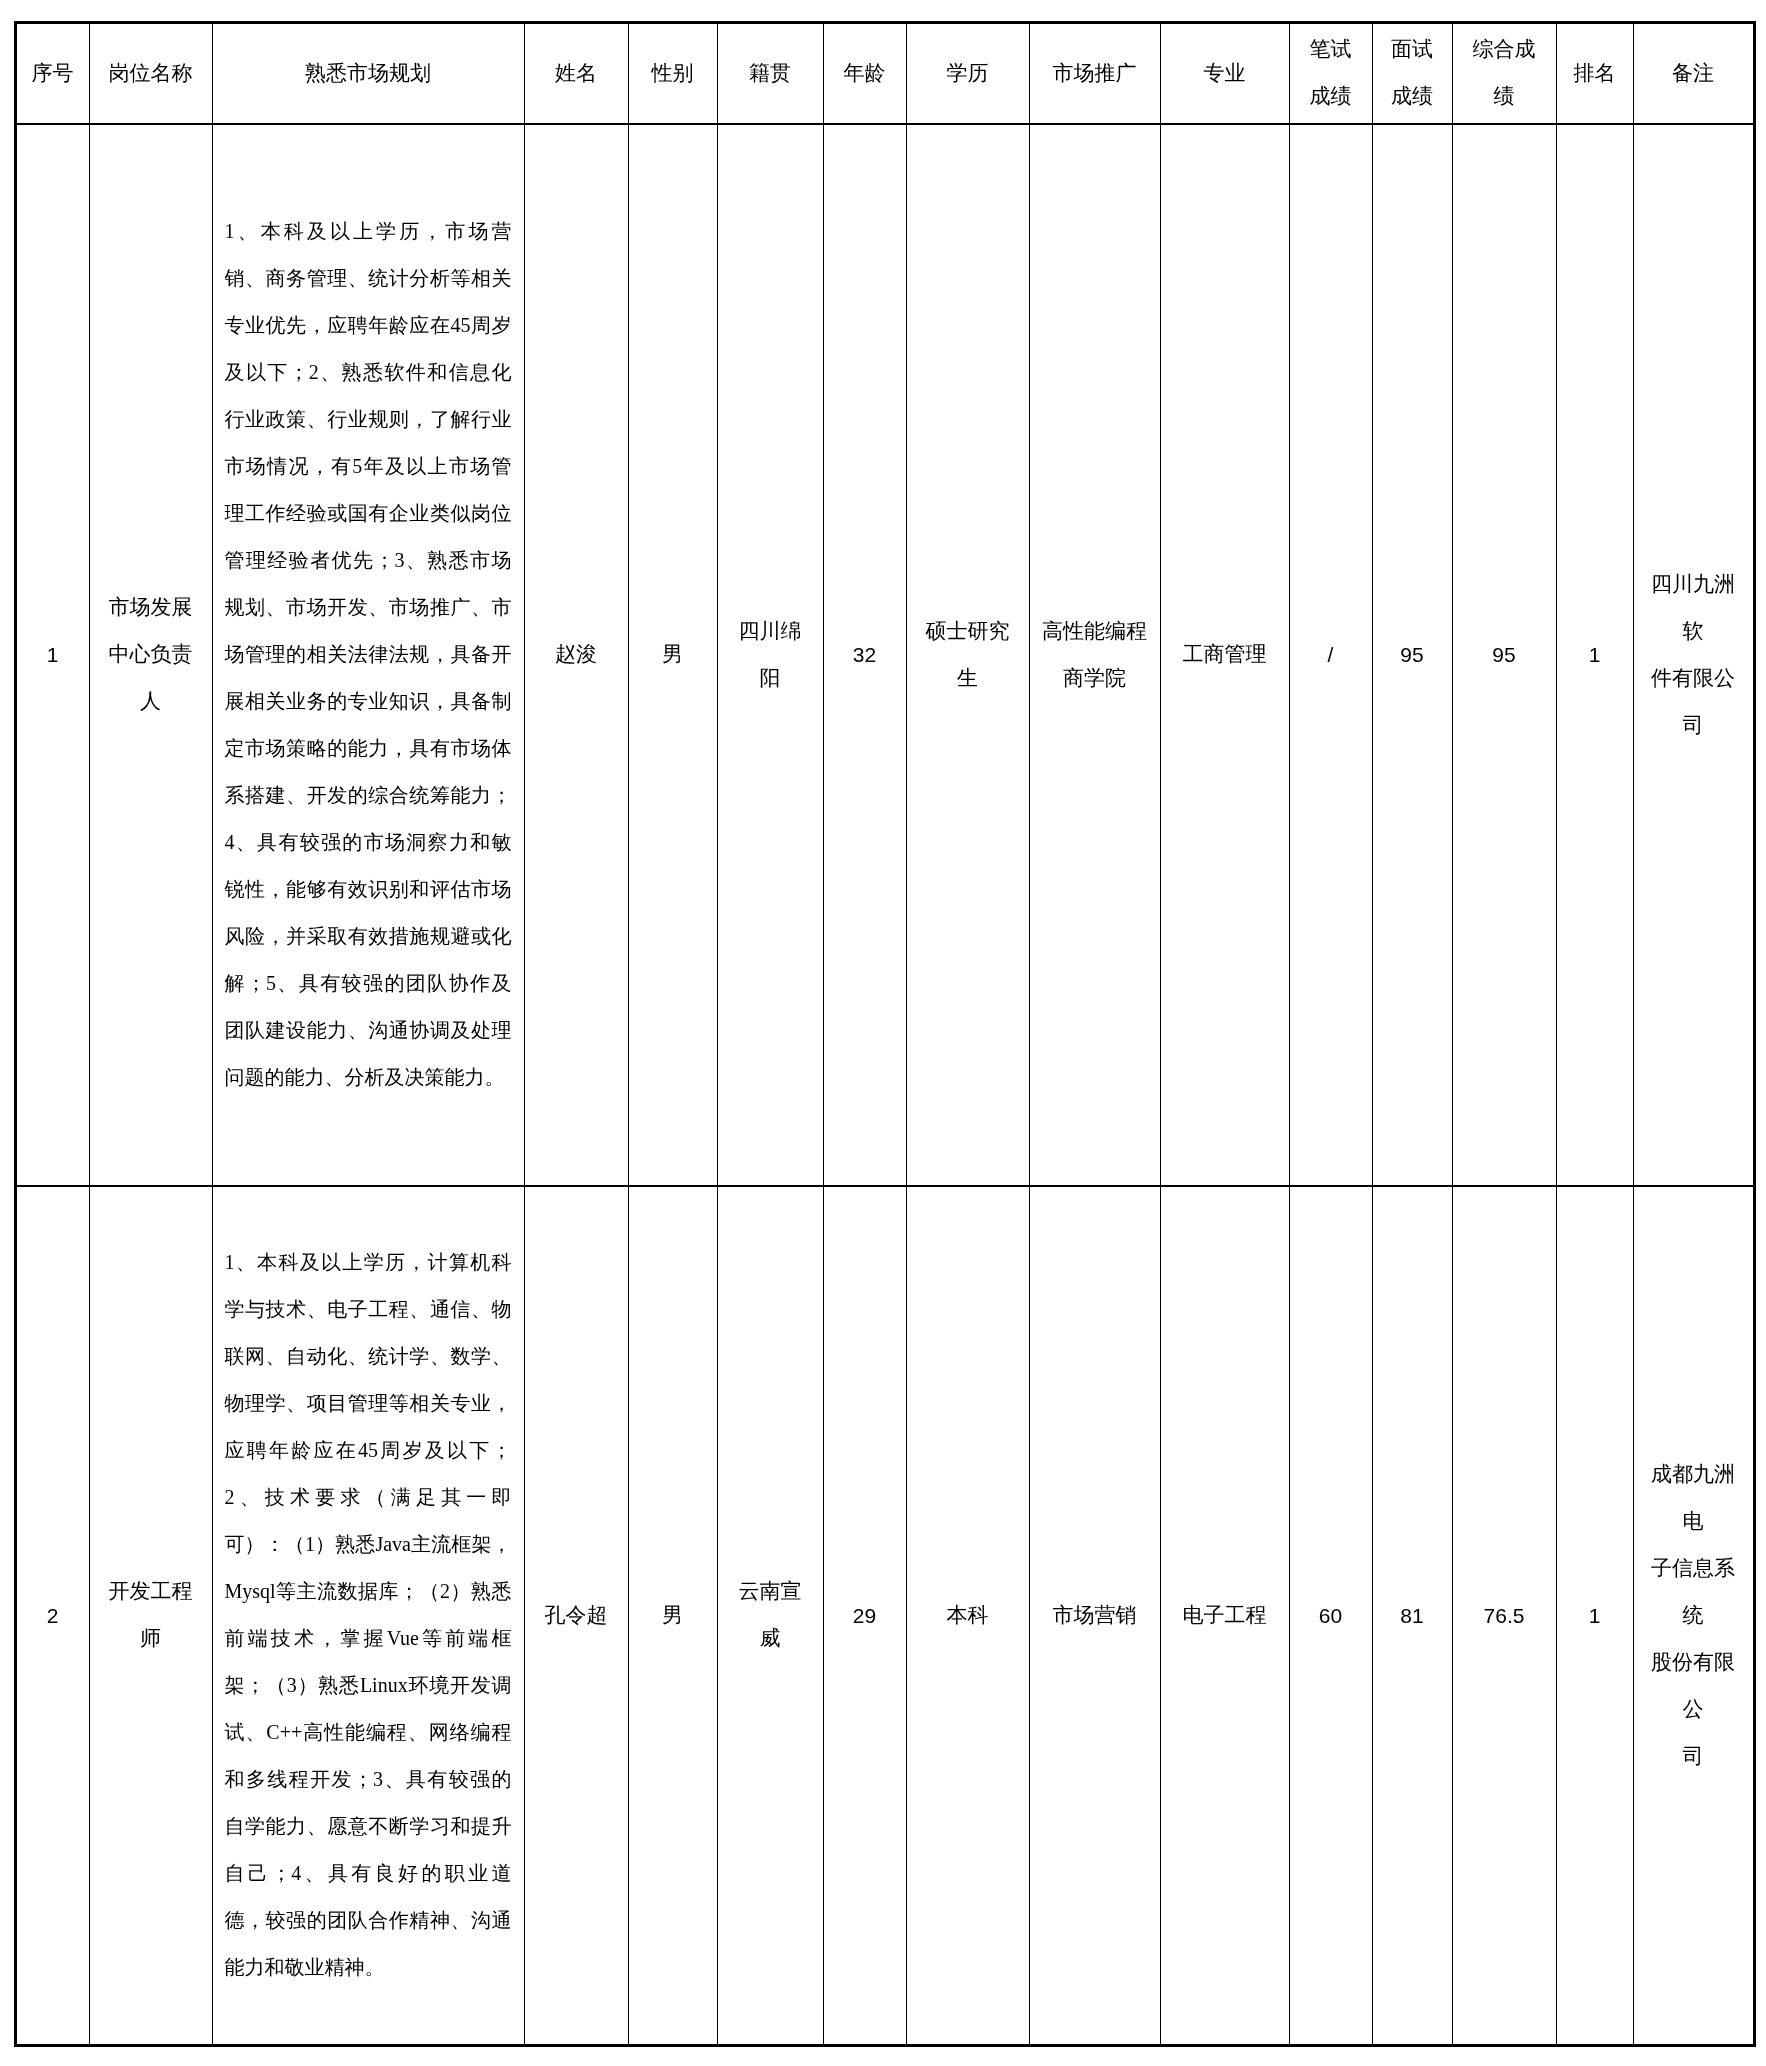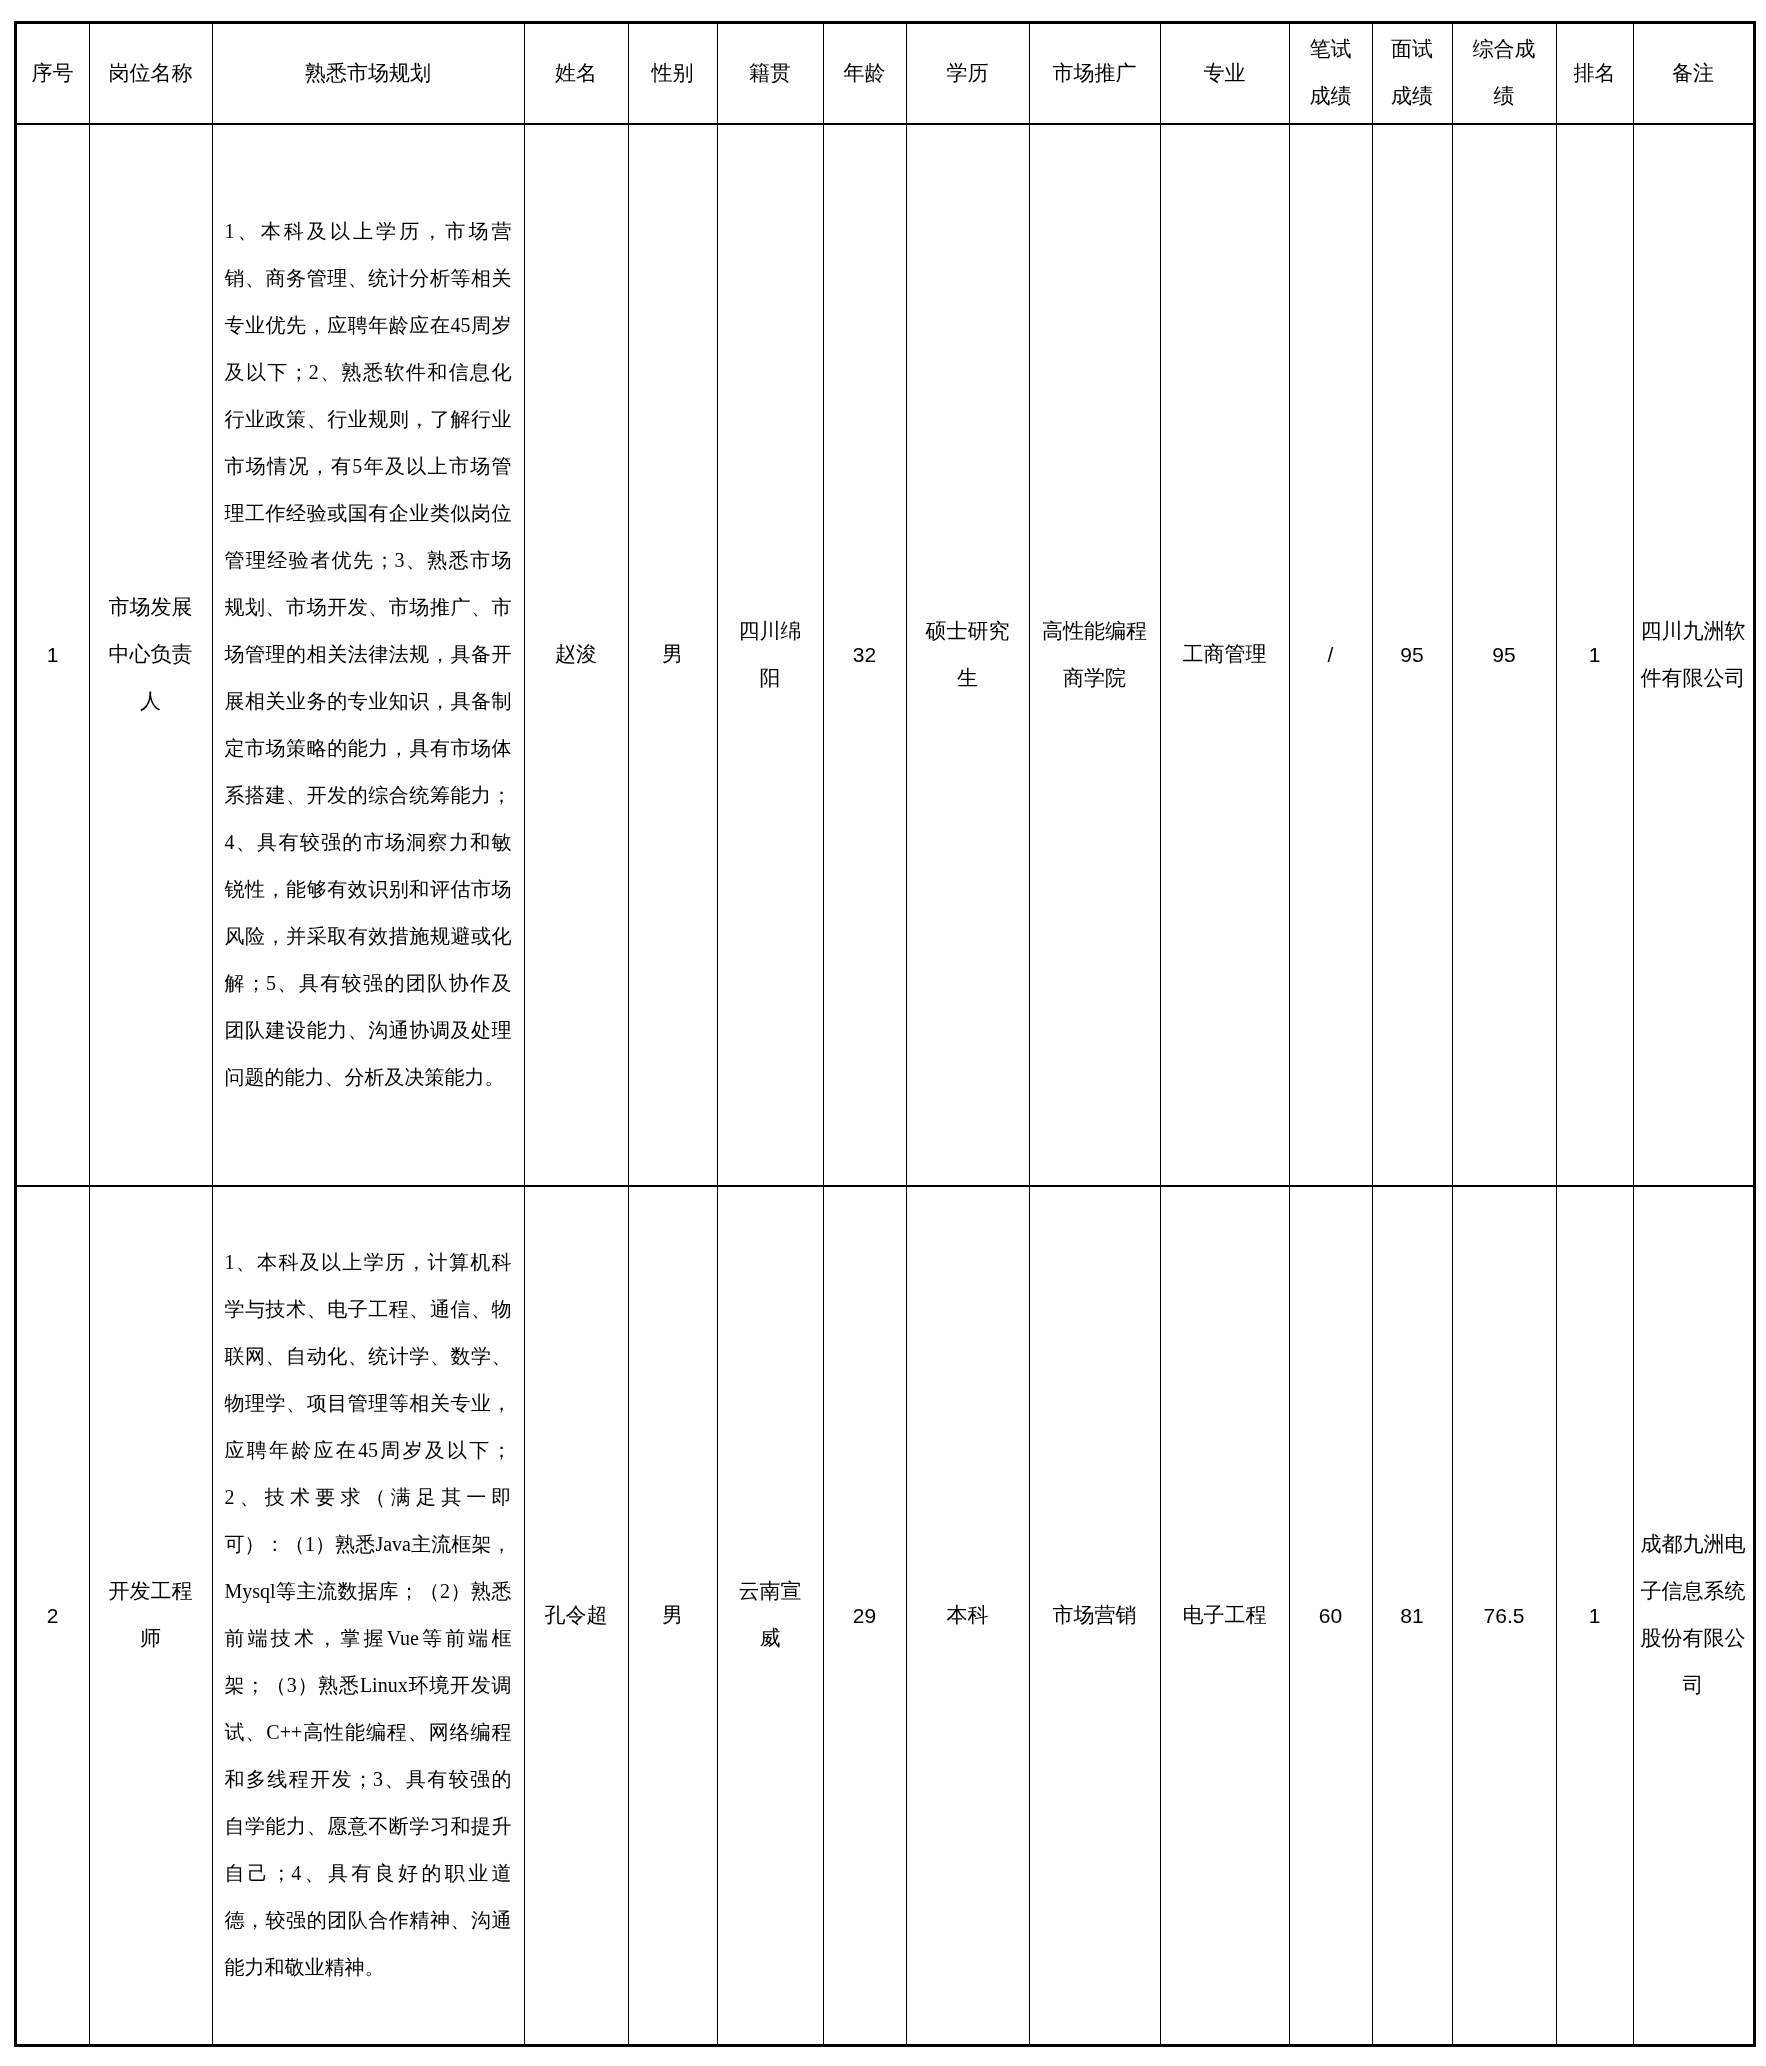--- a/index.html
+++ b/index.html
@@ -42,21 +42,21 @@
   tr.row-2 { height: 860px; }
   tr.row-1 td { border-bottom: 2.3px solid #000000; }
   td.req {
     text-align: justify;
     text-justify: inter-ideograph;
     white-space: normal;
     font-size: 20px;
     padding: 0 12px;
     margin-top: 20px;
   }
-  td.remark { padding: 0 6px; margin-left: 9px; }
+  td.remark { padding: 0 16px; margin-left: 9px; }
   .sans { font-family: "Liberation Sans", "DejaVu Sans", sans-serif; }
 </style>
 </head>
 <body>
 
 <div class="page">
   <table class="results">
     <colgroup>
       <col style="width:74px">
       <col style="width:123px">

